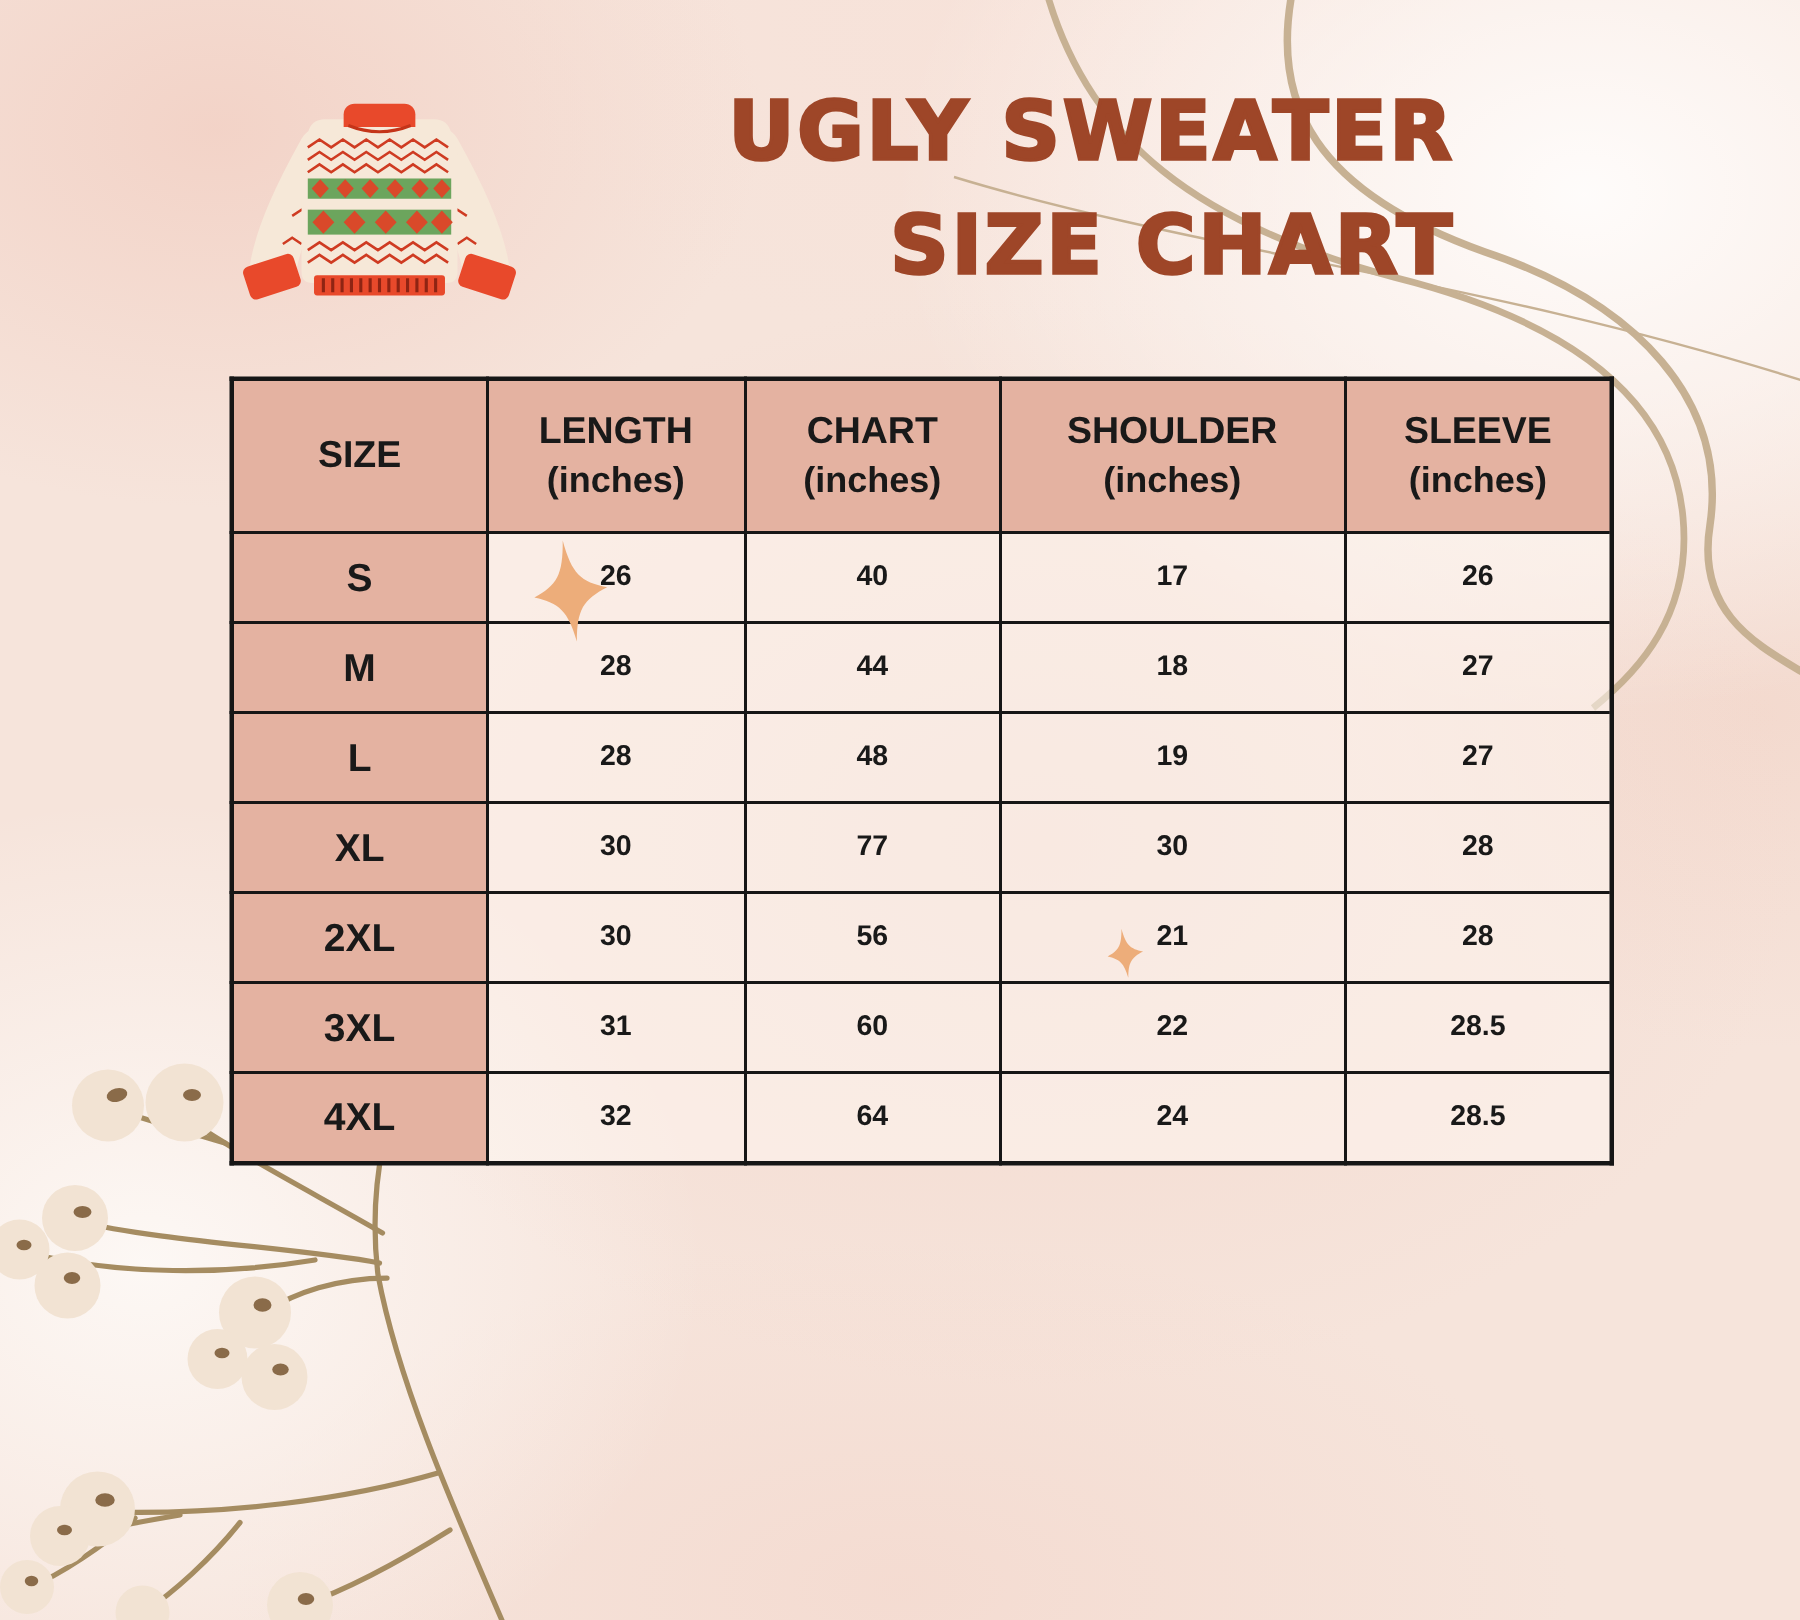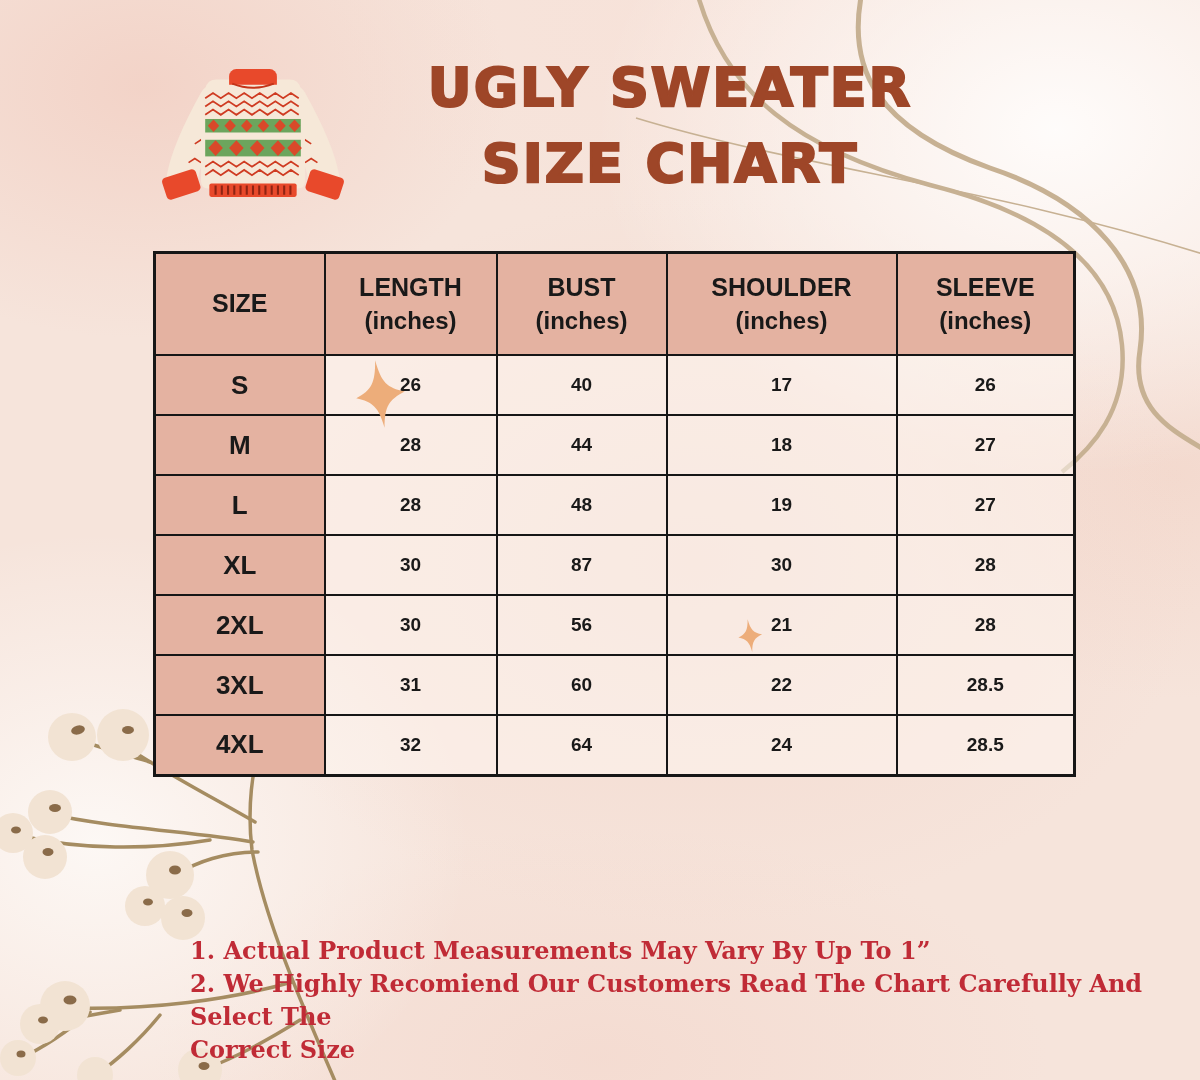--- a/index.html
+++ b/index.html
@@ -14,21 +14,21 @@
       radial-gradient(ellipse 480px 300px at 55% 2%,  rgba(247,226,217,.9),  rgba(247,226,217,0) 70%),
       radial-gradient(ellipse 720px 520px at 58% 52%, rgba(241,209,197,.55), rgba(241,209,197,0) 70%),
       radial-gradient(ellipse 520px 430px at 8% 78%,  rgba(253,249,246,.95), rgba(253,249,246,0) 72%),
       radial-gradient(ellipse 640px 330px at 50% 98%, rgba(243,214,203,.6),  rgba(243,214,203,0) 70%),
       radial-gradient(ellipse 420px 320px at 98% 44%, rgba(241,209,196,.55), rgba(241,209,196,0) 70%);
     font-family:"Liberation Sans", sans-serif;
   }
   .decor{position:absolute;left:0;top:0;pointer-events:none;}
   .title{
     position:absolute;left:370px;top:50px;width:600px;
-    text-align:center;
+    text-align:right;
     color:#9e4628;
     font-family:"DejaVu Sans", sans-serif;
     font-weight:bold;
     font-size:54px;
     line-height:76px;
     letter-spacing:2px;
     -webkit-text-stroke:2.2px #9e4628;
   }
   .sweater{position:absolute;left:148px;top:40px;}
   table.size-chart{
@@ -184,21 +184,21 @@
       <col style="width:170px">
         <col style="width:172px">
         <col style="width:170px">
       <col style="width:230px">
         <col style="width:178px">
     </colgroup>
     <thead>
       <tr>
         <th><span>SIZE</span><span class="unit"></span></th>
         <th><span>LENGTH</span><span class="unit">(inches)</span></th>
-        <th><span>BUST</span><span class="unit">(inches)</span></th>
+        <th><span>CHART</span><span class="unit">(inches)</span></th>
         <th><span>SHOULDER</span><span class="unit">(inches)</span></th>
         <th><span>SLEEVE</span><span class="unit">(inches)</span></th>
       </tr>
     </thead>
     <tbody>
       <tr>
         <th>S</th>
         <td>26</td>
         <td>40</td>
         <td>17</td>
@@ -214,21 +214,21 @@
       <tr>
         <th>L</th>
         <td>28</td>
         <td>48</td>
         <td>19</td>
         <td>27</td>
       </tr>
       <tr>
         <th>XL</th>
         <td>30</td>
-        <td>87</td>
+        <td>77</td>
         <td>30</td>
         <td>28</td>
       </tr>
       <tr>
         <th>2XL</th>
         <td>30</td>
         <td>56</td>
         <td>21</td>
         <td>28</td>
       </tr>
@@ -249,19 +249,14 @@
     </tbody>
   </table>
 
   <svg class="sparkle" style="left:352px;top:358px" width="56" height="74" viewBox="-28 -37 56 74">
     <path d="M0,-35 C3,-12 8,-6 25,0 C8,6 3,12 0,33 C-3,12 -8,6 -24,0 C-8,-6 -3,-12 0,-35 z" fill="#edad7a" transform="rotate(-8)"></path>
   </svg>
   <svg class="sparkle" style="left:736px;top:618px" width="28" height="36" viewBox="-28 -37 56 74">
     <path d="M0,-35 C3,-12 8,-6 25,0 C8,6 3,12 0,33 C-3,12 -8,6 -24,0 C-8,-6 -3,-12 0,-35 z" fill="#edad7a" transform="rotate(-8)"></path>
   </svg>
 
-  <div class="notes">
-    <div>1. Actual Product Measurements May Vary By Up To 1”</div>
-    <div>2. We Highly Recomiend Our Customers Read The Chart Carefully And Select The</div>
-    <div>Correct Size</div>
-  </div>
 
 </div>
 
 </body></html>

